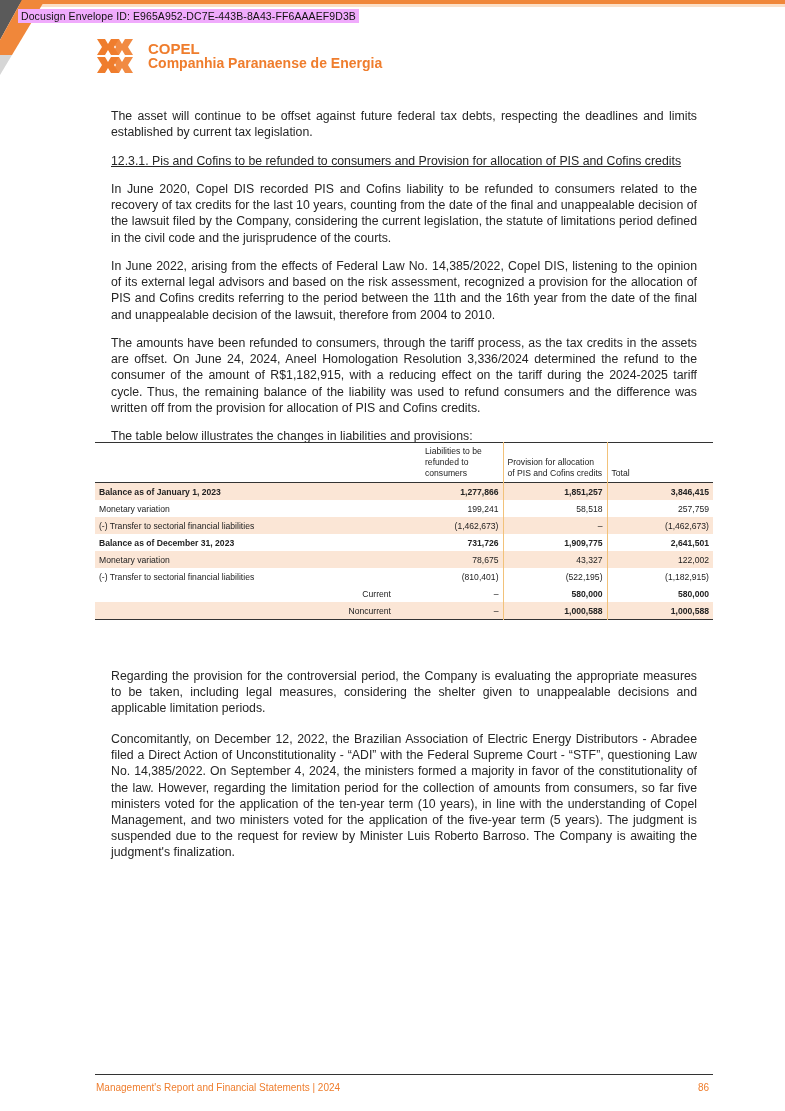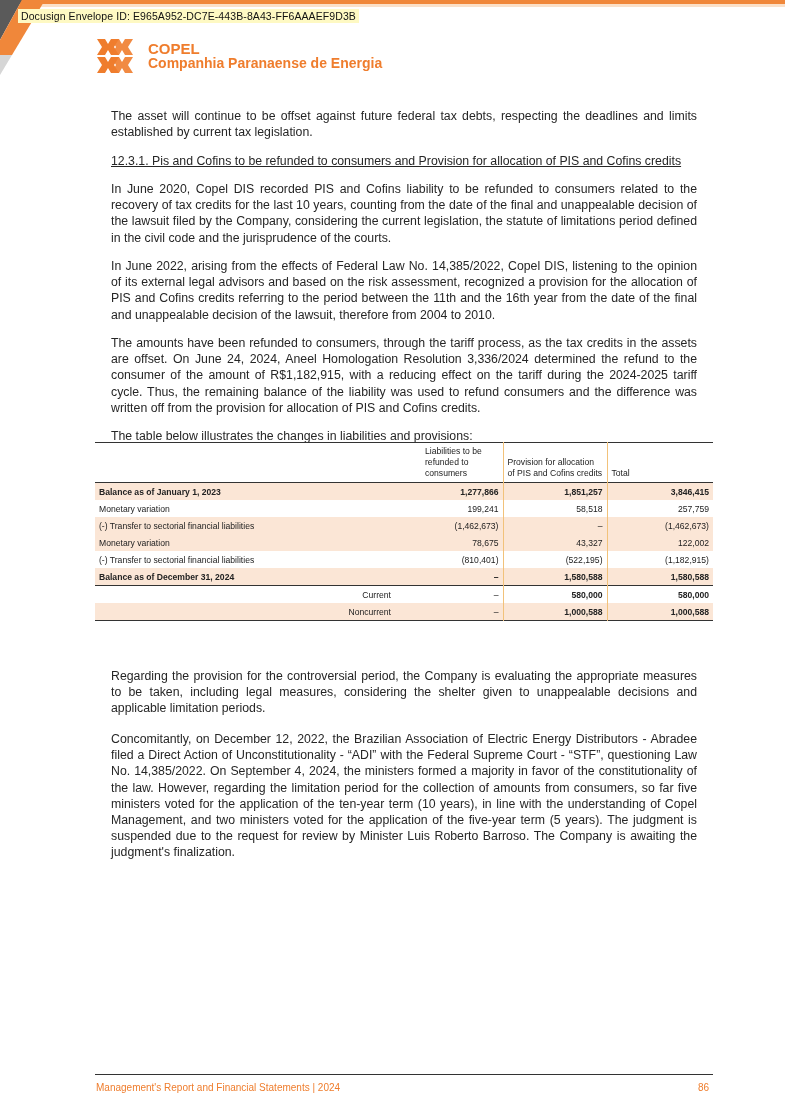--- a/index.html
+++ b/index.html
@@ -1,21 +1,21 @@
 <!DOCTYPE html>
 <html><head>
 <meta charset="utf-8">
 <style>
   html, body { margin: 0; padding: 0; background: #ffffff; }
   body { width: 785px; height: 1111px; position: relative; overflow: hidden;
          font-family: "Liberation Sans", sans-serif; color: #222; }
   .top-bar { position: absolute; left: 0; top: 0; width: 785px; height: 4px; background: #f0873a; }
   .top-bar-fade { position: absolute; left: 0; top: 4px; width: 785px; height: 3px; background: #fbe0c8; }
   .corner { position: absolute; left: 0; top: 0; width: 60px; height: 80px; }
-  .envelope { position: absolute; left: 18px; top: 9px; background: #fef9c3; padding: 1px 3px;
+  .envelope { position: absolute; left: 18px; top: 9px; background: #f0abfc; padding: 1px 3px;
               font-size: 10.5px; color: #111; letter-spacing: 0.1px; z-index: 3; }
   .logo { position: absolute; left: 96px; top: 38px; display: flex; align-items: center; }
   .logo svg { width: 38px; height: 36px; }
   .logo-text { margin-left: 14px; color: #ef7d2d; font-weight: bold; line-height: 15px; }
   .logo-text .l1 { font-size: 15px; }
   .logo-text .l2 { font-size: 14px; }
   .content { position: absolute; left: 95px; width: 618px; }
   p { margin: 16px; font-size: 12.3px; line-height: 16.2px; text-align: justify; color: #262626; }
   .heading { text-decoration: underline; text-align: left; }
   table { border-collapse: collapse; width: 618px; font-size: 8.6px; color: #222; }
@@ -108,37 +108,37 @@
         <td class="vsep">199,241</td>
         <td class="vsep">58,518</td>
         <td>257,759</td>
       </tr>
       <tr class="shade">
         <td class="label">(-) Transfer to sectorial financial liabilities</td>
         <td class="vsep">(1,462,673)</td>
         <td class="vsep">–</td>
         <td>(1,462,673)</td>
       </tr>
+      <tr class="bold">
+        <td class="label">Balance as of December 31, 2023</td>
+        <td class="vsep">731,726</td>
+        <td class="vsep">1,909,775</td>
+        <td>2,641,501</td>
+      </tr>
       <tr class="shade">
         <td class="label">Monetary variation</td>
         <td class="vsep">78,675</td>
         <td class="vsep">43,327</td>
         <td>122,002</td>
       </tr>
       <tr>
         <td class="label">(-) Transfer to sectorial financial liabilities</td>
         <td class="vsep">(810,401)</td>
         <td class="vsep">(522,195)</td>
         <td>(1,182,915)</td>
-      </tr>
-      <tr class="shade bold bot-rule">
-        <td class="label">Balance as of December 31, 2024</td>
-        <td class="vsep">–</td>
-        <td class="vsep">1,580,588</td>
-        <td>1,580,588</td>
       </tr>
       <tr class="bold">
         <td class="indent" style="font-weight: normal;">Current</td>
         <td class="vsep" style="font-weight: normal;">–</td>
         <td class="vsep">580,000</td>
         <td>580,000</td>
       </tr>
       <tr class="shade bold bot-rule">
         <td class="indent" style="font-weight: normal;">Noncurrent</td>
         <td class="vsep" style="font-weight: normal;">–</td>

